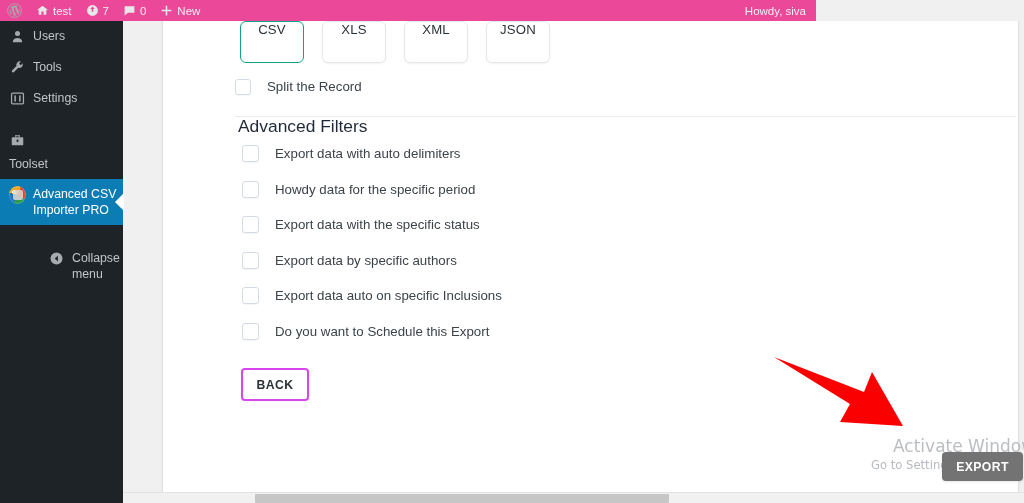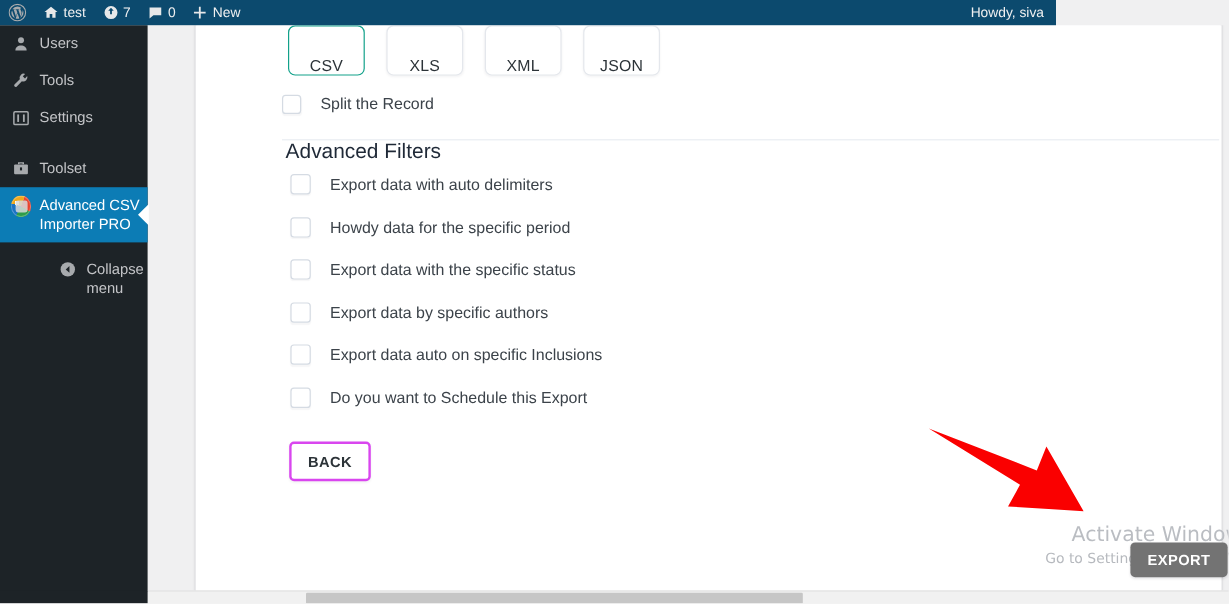--- a/index.html
+++ b/index.html
@@ -15,22 +15,22 @@
     position: relative;
     width: 1024px;
     height: 503px;
     background: #f0f0f1;
     overflow: hidden;
   }
 
   
   #adminbar {
     position: absolute; left: 0; top: 0;
-    width: 880px; height: 21px;
-    background: #0c4a6e;
+    width: 816px; height: 21px;
+    background: #ec4899;
     color: #f0f0f1;
     font-size: 11.5px;
     display: flex;
     align-items: center;
     z-index: 40;
   }
   .ab-item {
     display: flex; align-items: center;
     height: 21px;
     padding: 0 7px;
@@ -61,37 +61,37 @@
     line-height: 16px;
     min-height: 27px;
   }
   .menu-item .mi-ico {
     width: 17px; min-width: 17px; height: 17px;
     display: flex; align-items: center; justify-content: center;
     color: #a7aaad;
     line-height: 0;
   }
   .menu-item .mi-ico svg { display: block; }
-  .menu-item.gap { margin-top: 11px; }
+  .menu-item.gap { margin-top: 11px; flex-direction: column; }
   .menu-item.active {
     background: #0c7cb5;
     color: #fff;
     font-weight: 400;
   }
   .menu-item.active .mi-label { color: #fff; }
   .menu-item.active::after {
     content: "";
     position: absolute;
     right: -1px; top: 50%;
     transform: translateY(-50%);
     border-top: 9px solid transparent;
     border-bottom: 9px solid transparent;
     border-right: 9px solid #fff;
   }
-  .menu-item.collapse { margin-top: 7px; color: #c3c4c7; padding-left: 48px; }
+  .menu-item.collapse { margin-top: 18px; color: #c3c4c7; padding-left: 48px; }
   .mi-label { display: block; }
 
   
   .csvico {
     width: 18px; height: 18px;
     border-radius: 50%;
     background:
       radial-gradient(circle at 30% 35%, #ffffff 0 2px, transparent 2px),
       conic-gradient(from 20deg, #e8442f 0 28%, #2d9c4a 28% 52%, #1a73c4 52% 74%, #f0a81c 74% 100%);
     position: relative;
@@ -136,21 +136,21 @@
     position: absolute;
     left: 77px; top: 46px;
     display: flex;
     gap: 18px;
   }
   .tab {
     width: 64px; height: 42px;
     border: 1px solid #e4e7ec;
     border-radius: 6px;
     background: #fff;
-    display: flex; align-items: flex-end; justify-content: center;
+    display: flex; align-items: flex-start; justify-content: center;
     font-size: 13.2px;
     color: #2c3338;
     box-shadow: 0 1px 2px rgba(16,24,40,.05);
     letter-spacing: .2px;
   }
   .tab.sel {
     border: 1.6px solid #12a18a;
     box-shadow: none;
   }
 

